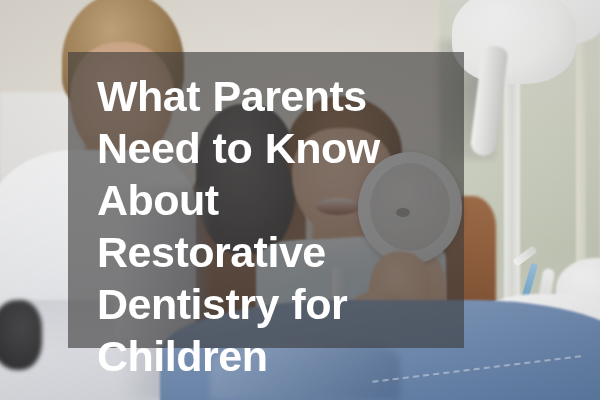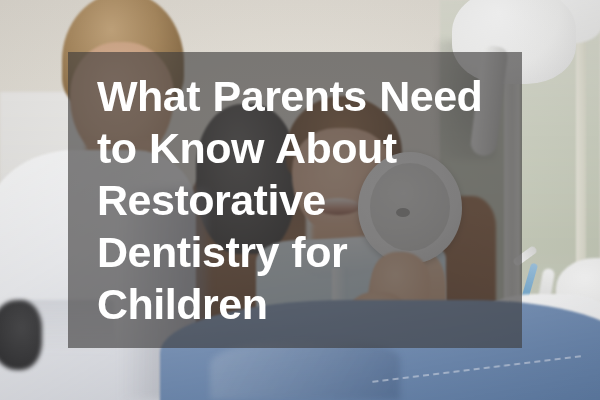--- a/index.html
+++ b/index.html
@@ -387,21 +387,21 @@
     background:
       radial-gradient(ellipse at 50% 46%, rgba(255,255,255,0.06) 0%, rgba(0,0,0,0.10) 100%);
     pointer-events: none;
   }
 
   
   .title-overlay {
     position: absolute;
     left: 68px;
     top: 52px;
-    width: 454px;
+    width: 396px;
     height: 296px;
     background: rgba(60, 58, 58, 0.62);
     box-sizing: border-box;
     padding: 18px 20px 0 29px;
   }
   .title-text {
     margin: 0;
     color: #ffffff;
     font-family: "Liberation Sans", sans-serif;
     font-size: 43px;

